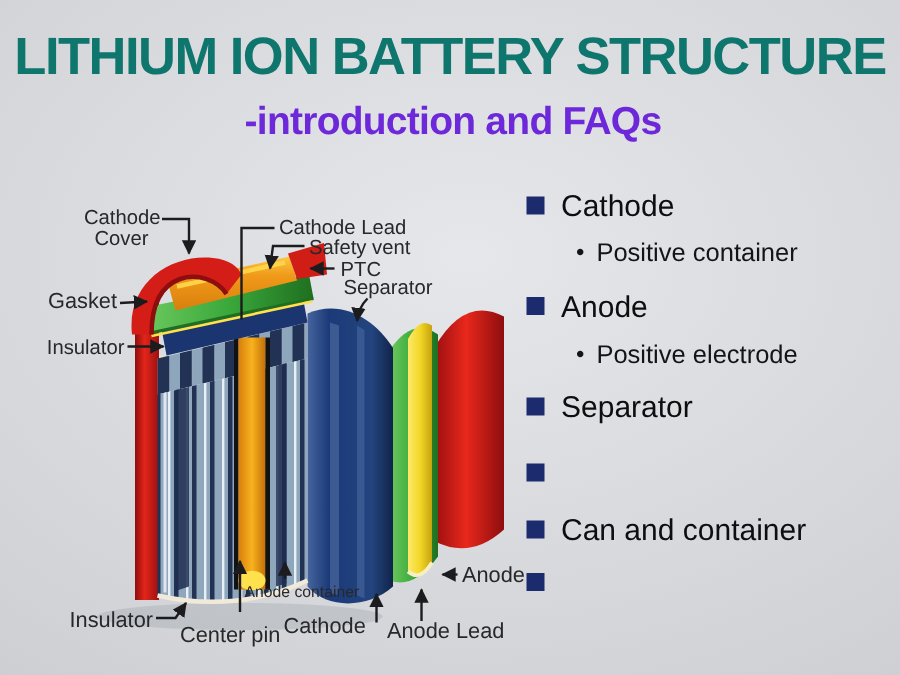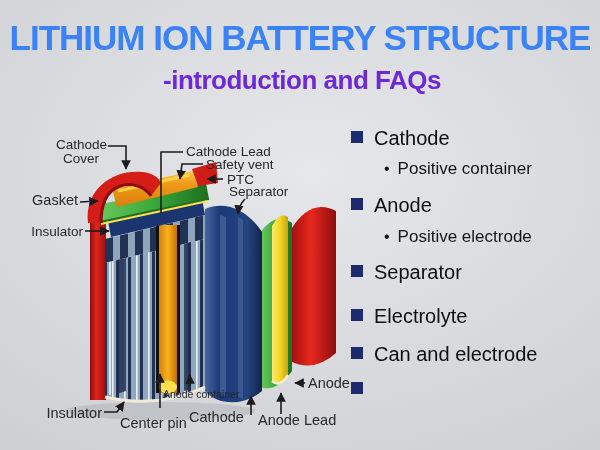--- a/index.html
+++ b/index.html
@@ -5,21 +5,21 @@
   html,body{margin:0;padding:0;}
   body{
     width:600px;height:450px;overflow:hidden;
     font-family:"Liberation Sans",sans-serif;
     background:radial-gradient(120% 110% at 52% 38%, #e6e7ea 0%, #d6d8db 45%, #c3c5ca 100%);
   }
   .slide{position:relative;width:600px;height:450px;}
   .title{
     position:absolute;top:18px;left:0;width:600px;margin:0;
     text-align:center;font-weight:700;font-size:35px;line-height:40px;
-    letter-spacing:-1px;color:#3b82f6;white-space:nowrap;
+    letter-spacing:-1px;color:#0f766e;white-space:nowrap;
   }
   .subtitle{
     position:absolute;top:61px;left:0;width:600px;margin:2px;
     text-align:center;font-weight:700;font-size:26px;line-height:34px;
     letter-spacing:-0.5px;color:#6d28d9;
   }
   svg.diagram{position:absolute;left:0;top:125px;}
   svg text{font-family:"Liberation Sans",sans-serif;fill:#28282a;}
   .lbl{font-size:13.5px;}
   .lbl-lg{font-size:14.5px;}
@@ -181,24 +181,23 @@
     <div class="fact sub" style="top:227px">
       <span class="dot">•</span>
       <span>Positive electrode</span>
     </div>
     <div class="fact main" style="top:261px">
       <span class="sq"></span>
       <span>Separator</span>
     </div>
     <div class="fact main" style="top:305px">
       <span class="sq"></span>
-      <span>Electrolyte</span>
     </div>
     <div class="fact main" style="top:343px">
       <span class="sq"></span>
-      <span>Can and electrode</span>
+      <span>Can and container</span>
     </div>
     <div class="fact main" style="top:378px">
       <span class="sq"></span>
     </div>
   </div>
 
 </div>
 
 </body></html>

